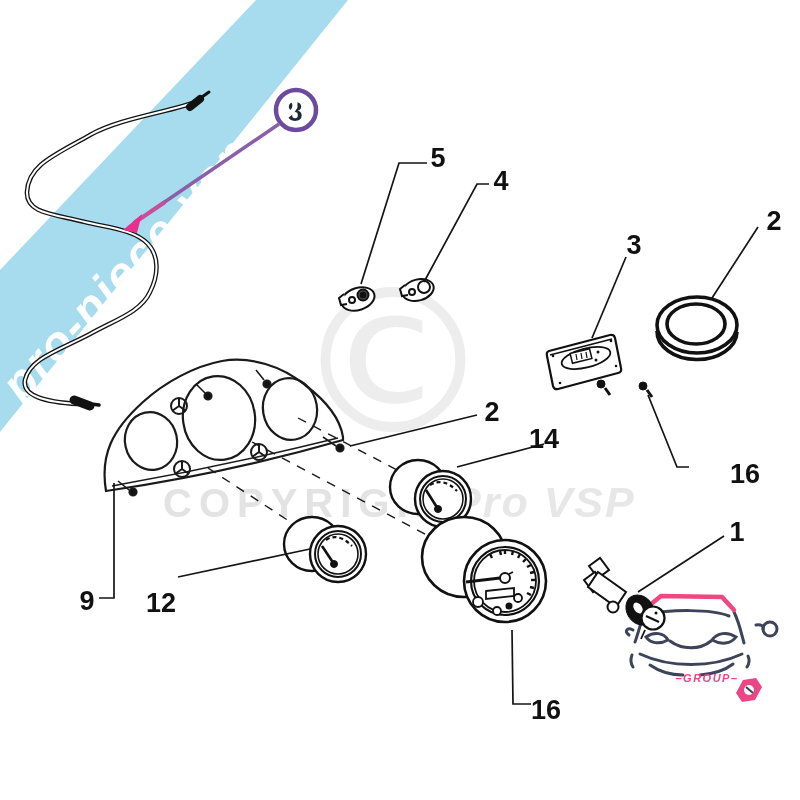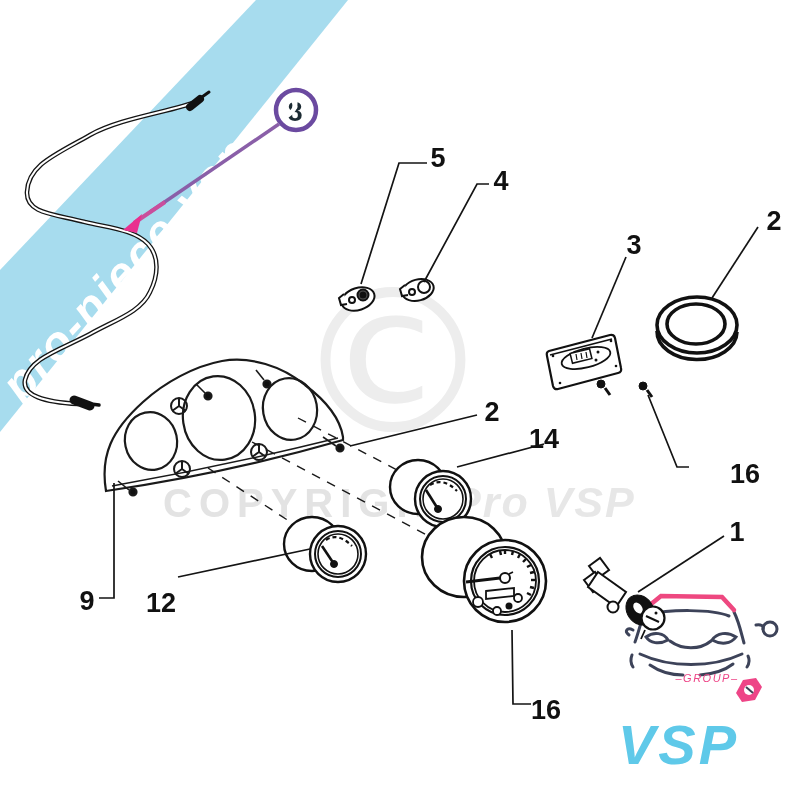--- a/index.html
+++ b/index.html
@@ -2,21 +2,21 @@
 <html><head>
 <meta charset="utf-8">
 <style>
   html,body{margin:0;padding:0;background:#ffffff;}
   #stage{position:relative;width:800px;height:800px;overflow:hidden;background:#fff;
          font-family:"Liberation Sans", sans-serif;}
   #artwork{position:absolute;left:0;top:0;z-index:1;}
   .plabel{position:absolute;z-index:3;transform:translate(-50%,-50%);
           font-weight:bold;font-size:27px;color:#111;letter-spacing:0px;}
   .logo-group{position:absolute;z-index:3;transform:translate(-50%,-50%);
-              font-style:italic;font-weight:normal;font-size:11px;color:#ee4587;letter-spacing:1.5px;}
+              font-style:italic;font-weight:bold;font-size:11px;color:#ee4587;letter-spacing:1.5px;}
   .logo-pro{position:absolute;z-index:3;font-style:italic;font-weight:bold;
             font-size:62px;color:#3d4156;line-height:1;letter-spacing:2px;}
   .logo-vsp{position:absolute;z-index:3;font-style:italic;font-weight:bold;
             font-size:56px;color:#5fc9e9;line-height:1;letter-spacing:3px;}
   
   .banner-text{font-family:"Liberation Sans",sans-serif;font-style:italic;font-weight:bold;
                font-size:48px;fill:#ffffff;letter-spacing:2px;}
   .digit8{font-family:"Liberation Sans",sans-serif;font-weight:bold;font-size:27px;fill:#1c2b33;}
   .wm-word{font-family:"Liberation Sans",sans-serif;font-weight:bold;font-size:40px;
            fill:#e3e3e3;letter-spacing:7px;}
@@ -246,15 +246,14 @@
   <div class="plabel" style="left:501px;top:181px">4</div>
   <div class="plabel" style="left:438px;top:158px">5</div>
   <div class="plabel" style="left:87px;top:601px">9</div>
   <div class="plabel" style="left:161px;top:603px">12</div>
   <div class="plabel" style="left:546px;top:710px">16</div>
   <div class="plabel" style="left:544px;top:439px">14</div>
   <div class="plabel" style="left:492px;top:412px">2</div>
   <div class="plabel" style="left:745px;top:474px">16</div>
 
   <div class="logo-group" style="left:707px;top:678px">–GROUP–</div>
-  <div class="logo-vsp" style="left:618px;top:717px">VSP</div>
 
 </div>
 
 </body></html>

